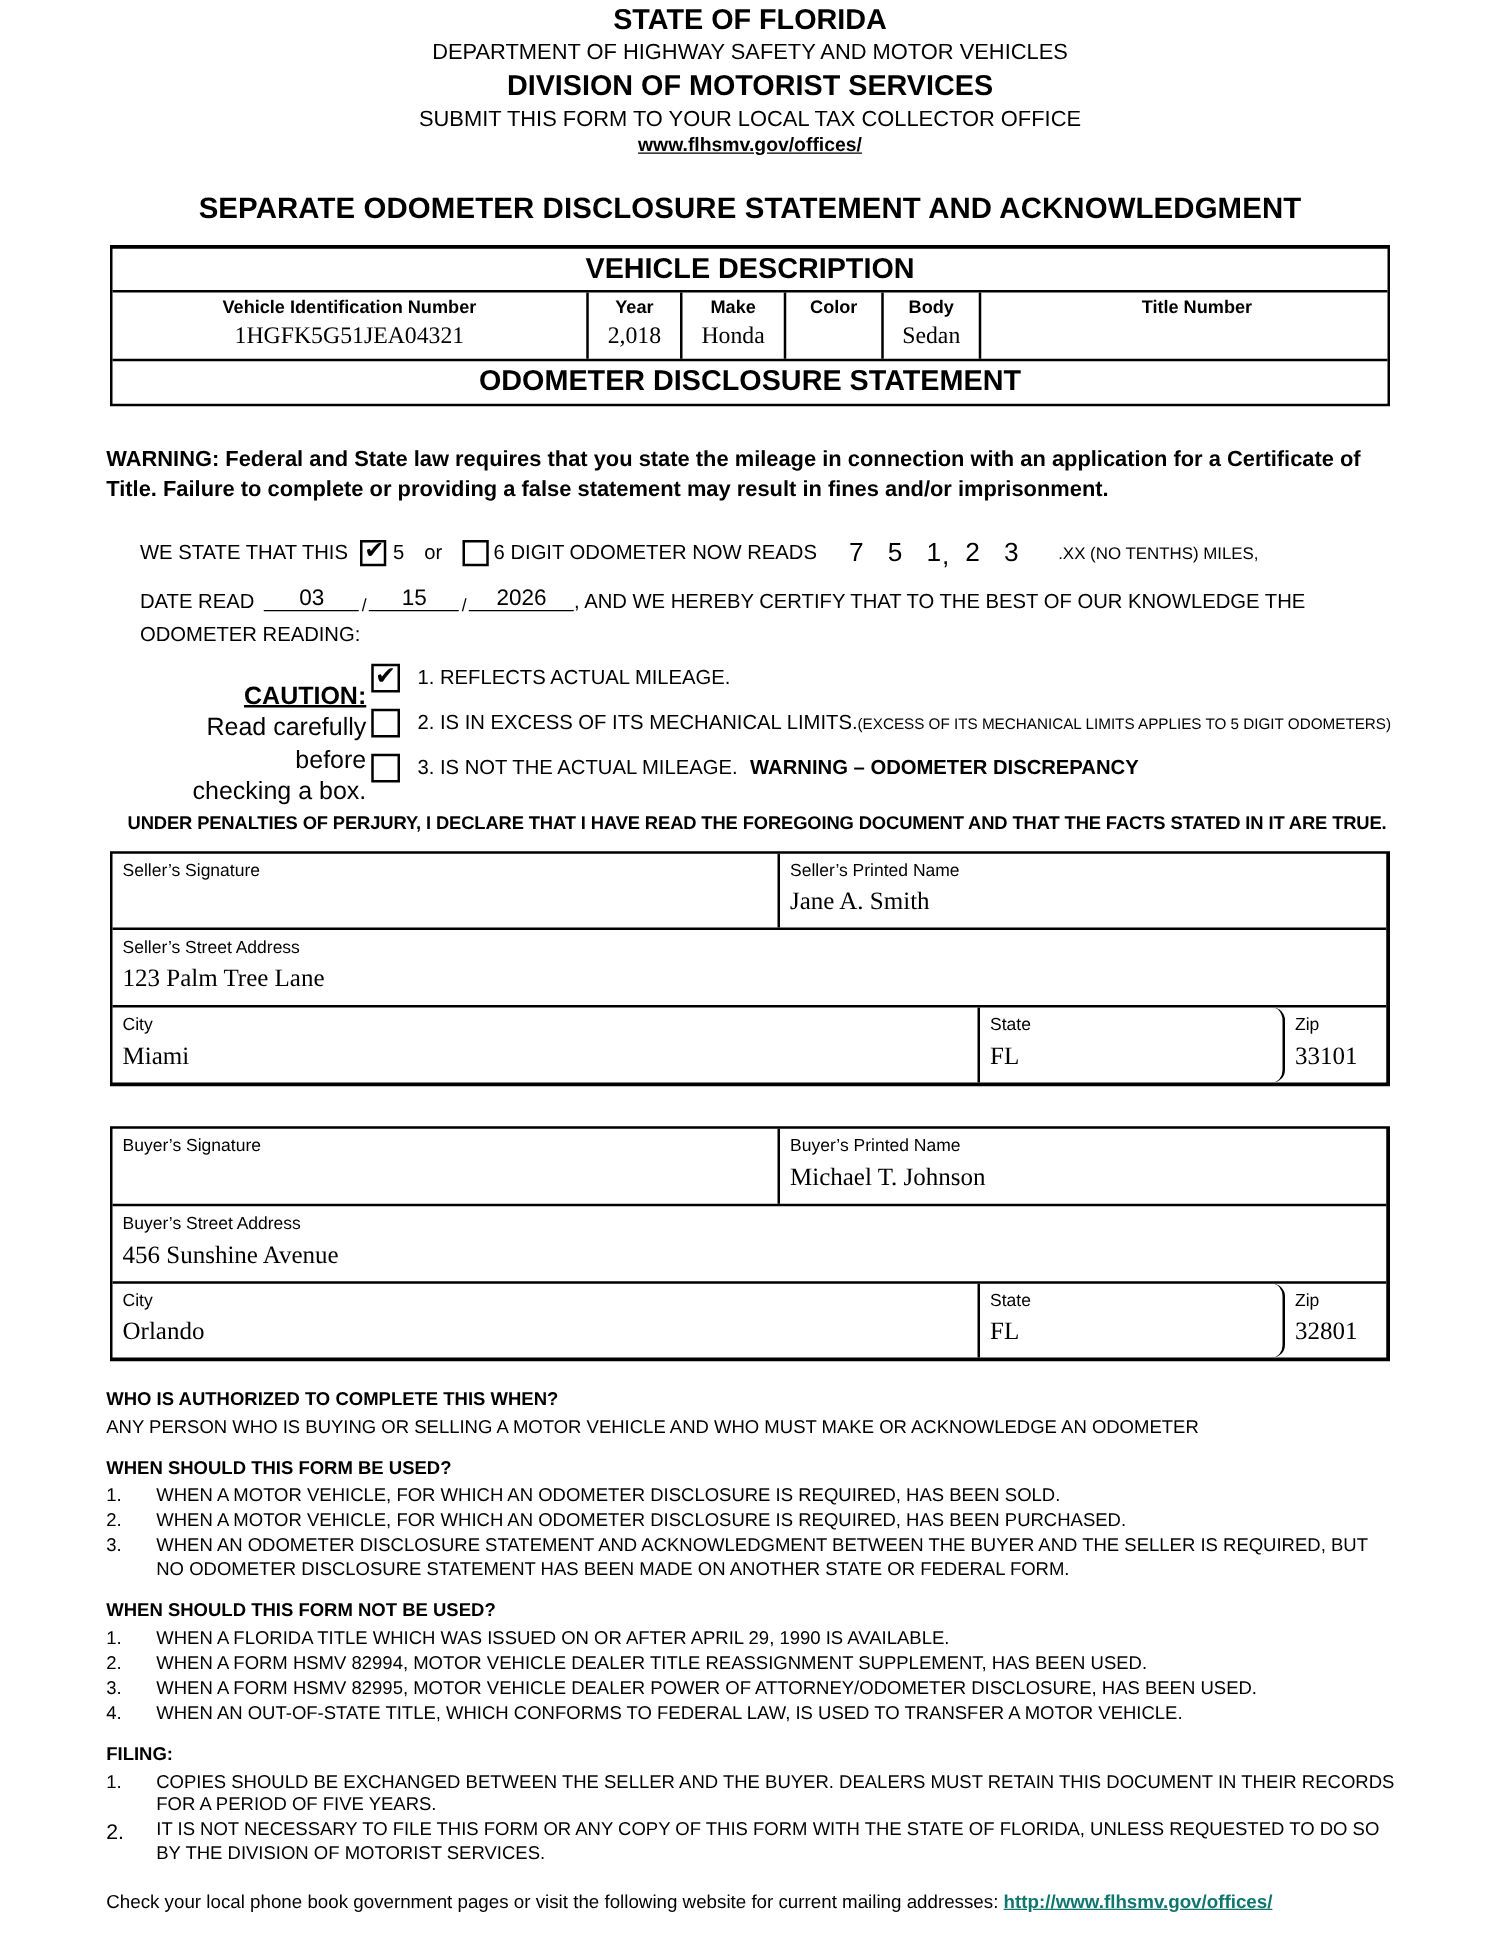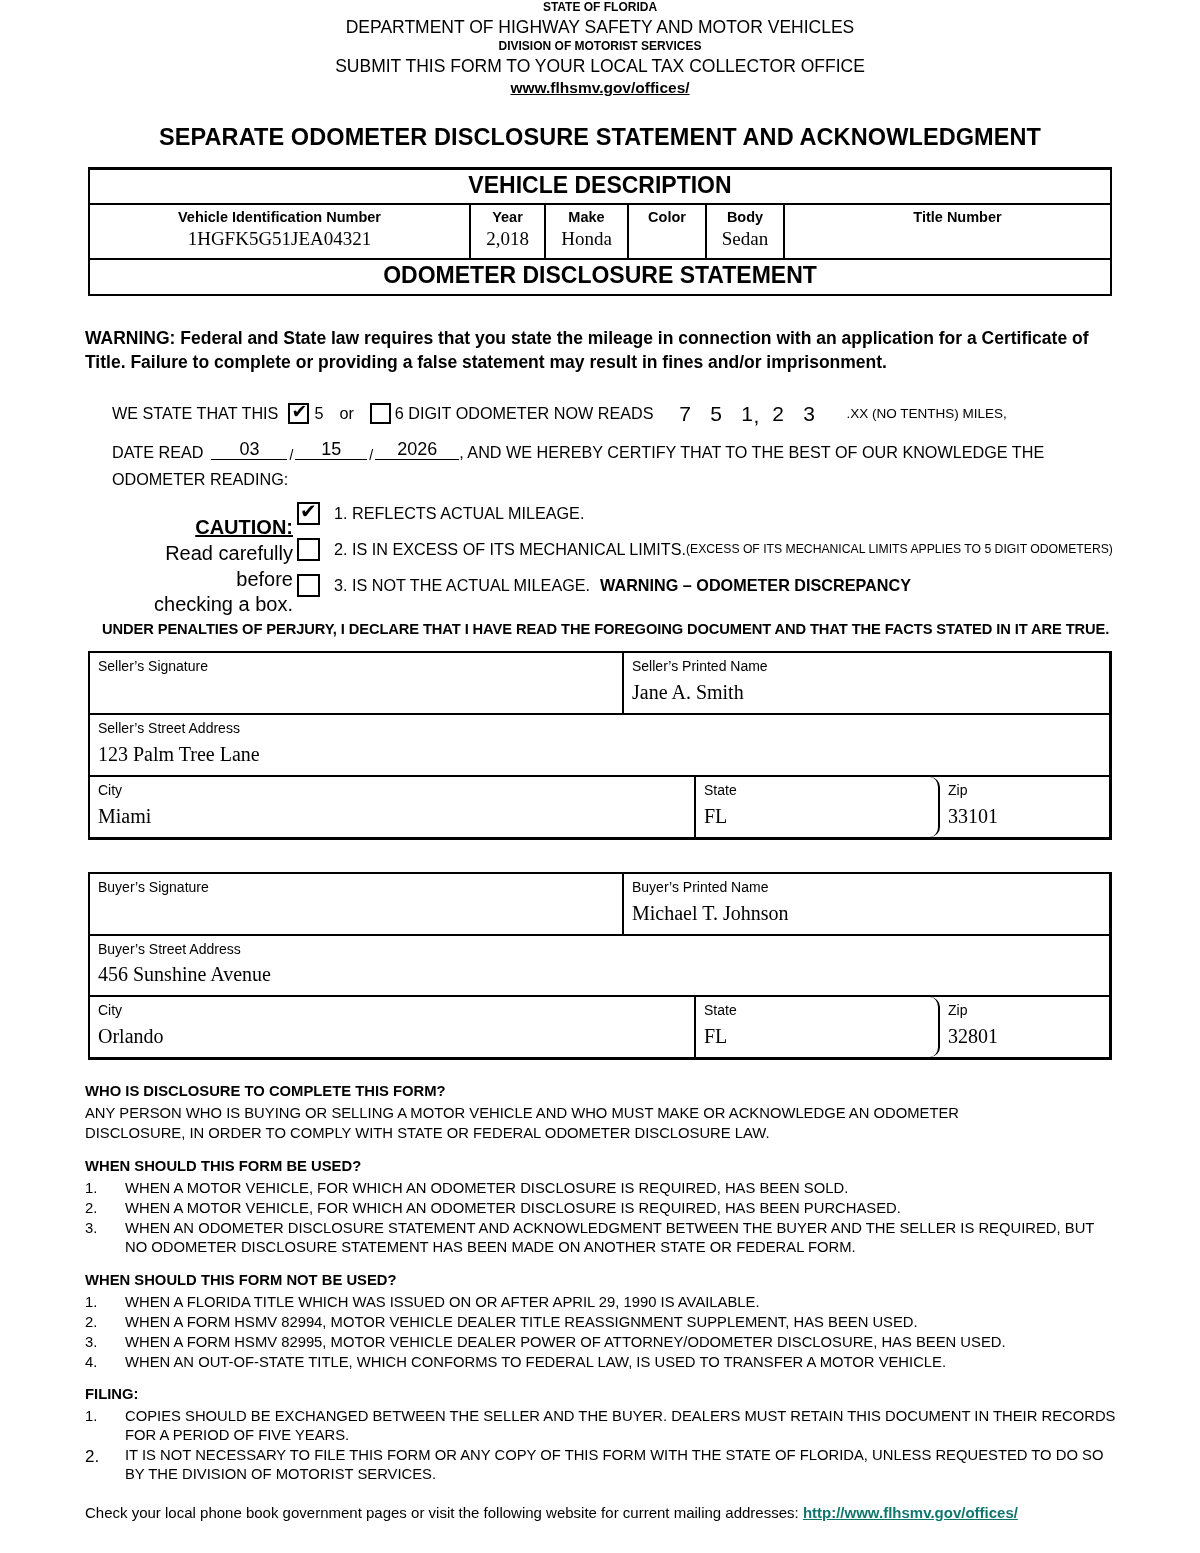--- a/index.html
+++ b/index.html
@@ -21,21 +21,21 @@
     height: 1553px;
     padding: 0;
   }
 
   
   .hdr {
     text-align: center;
     line-height: 1.32;
   }
   .hdr-line { font-size: 17.5px; }
-  .hdr-line.b { font-weight: bold; font-size: 12px; }
+  .hdr-line.b { font-weight: bold; font-size: 23px; }
   .hdr-url {
     font-weight: bold;
     font-size: 15.5px;
     text-decoration: underline;
   }
   .form-title {
     text-align: center;
     font-weight: bold;
     font-size: 23.5px;
     margin-top: 26px;
@@ -248,21 +248,21 @@
   .pval {
     font-family: "Liberation Serif", serif;
     font-size: 20px;
     line-height: 1.25;
     margin-top: 5px;
     min-height: 24px;
   }
   .w-sig   { width: 534px; }
   .w-name  { flex: 1; }
   .w-addr  { width: 100%; }
-  .w-city  { width: 606px; }
+  .w-city  { width: 694px; }
   .w-state { width: 244px; border-radius: 10px; }
   .w-zip   { flex: 1; }
 
   
   .instr {
     margin: 22px 82px 0 85px;
     font-size: 14.8px;
     line-height: 1.28;
   }
   .ih {
@@ -474,23 +474,22 @@
       </div>
       <div class="pcell w-zip">
         <div class="plabel">Zip</div>
         <div class="pval">32801</div>
       </div>
     </div>
   </div>
 
   <div class="instr">
 
-    <div class="ih first">WHO IS DISCLOSURE TO COMPLETE THIS FORM?</div>
+    <div class="ih first">WHO IS AUTHORIZED TO COMPLETE THIS WHEN?</div>
     <div class="ip">ANY PERSON WHO IS BUYING OR SELLING A MOTOR VEHICLE AND WHO MUST MAKE OR ACKNOWLEDGE AN ODOMETER</div>
-    <div class="ip">DISCLOSURE, IN ORDER TO COMPLY WITH STATE OR FEDERAL ODOMETER DISCLOSURE LAW.</div>
 
     <div class="ih">WHEN SHOULD THIS FORM BE USED?</div>
     <div class="inum">
       <span class="n">1.</span>
       <span class="t">WHEN A MOTOR VEHICLE, FOR WHICH AN ODOMETER DISCLOSURE IS REQUIRED, HAS BEEN SOLD.</span>
     </div>
     <div class="inum">
       <span class="n">2.</span>
       <span class="t">WHEN A MOTOR VEHICLE, FOR WHICH AN ODOMETER DISCLOSURE IS REQUIRED, HAS BEEN PURCHASED.</span>
     </div>

